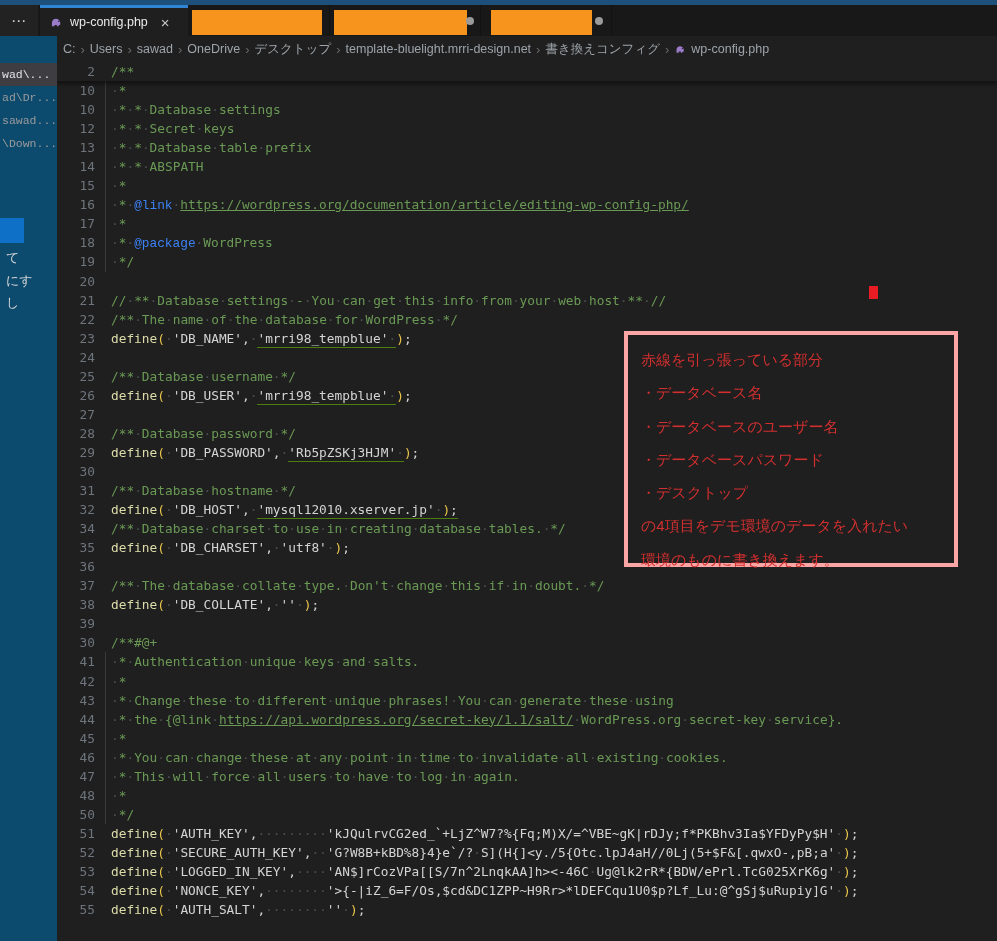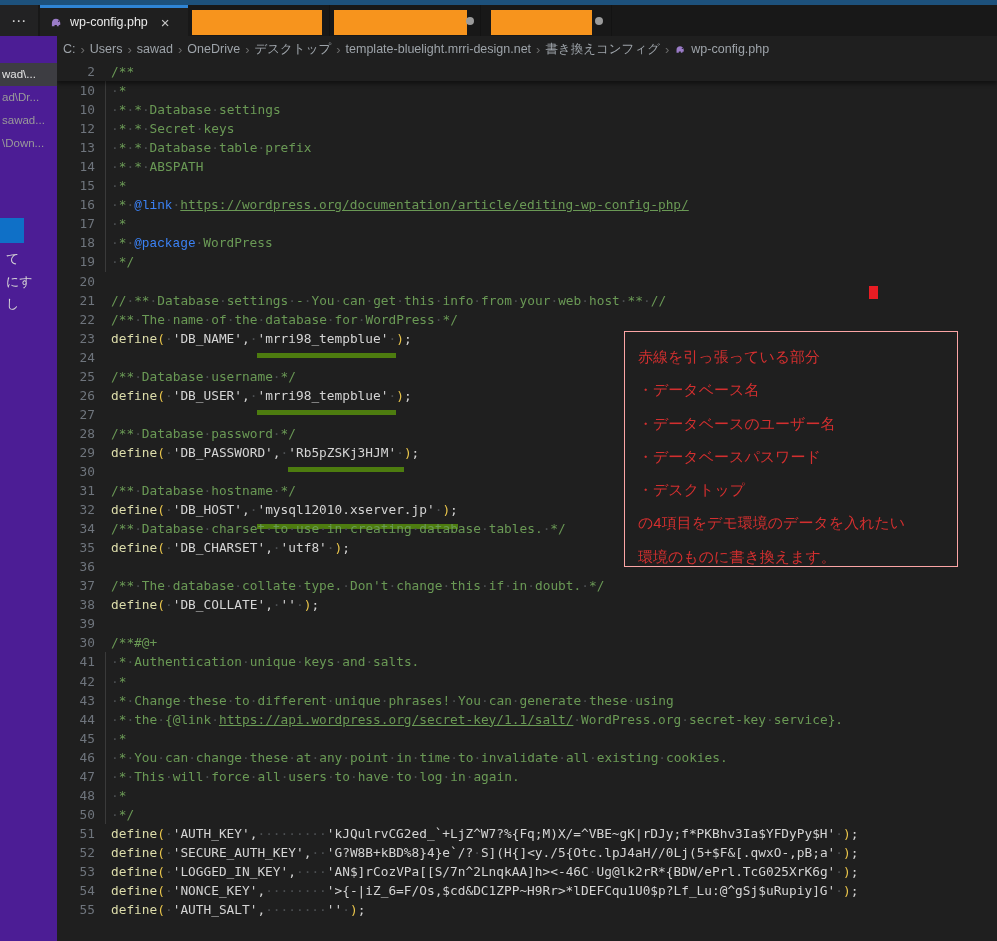--- a/index.html
+++ b/index.html
@@ -23,21 +23,21 @@
   .tab-r .dot { position:absolute; top:12px; width:8px; height:8px; border-radius:50%; background:#9b9b9b; }
   #tab2 { left:188px; width:142px; } #tab2 .redact { left:4px; width:130px; }
   #tab3 { left:330px; width:151px; } #tab3 .redact { left:4px; width:133px; } #tab3 .dot { right:6px; }
   #tab4 { left:481px; width:131px; } #tab4 .redact { left:10px; width:101px; } #tab4 .dot { right:8px; }
   
   #breadcrumb { position:absolute; left:57px; top:36px; width:940px; height:26px; background:#1f1f1f;
     display:flex; align-items:center; padding-left:6px; font-size:12.5px; color:#9da3a9; white-space:nowrap; }
   .bc-sep { color:#6a6a6a; margin:0 5px; font-size:13px; }
   .bc-item { display:inline-flex; align-items:center; gap:4px; }
   
-  #leftpanel { position:absolute; left:0; top:36px; width:57px; height:905px; background:#4c1d95; overflow:hidden; }
+  #leftpanel { position:absolute; left:0; top:36px; width:57px; height:905px; background:#0c4a6e; overflow:hidden;font-family:Liberation Mono, monospace; }
   #panel-items { margin-top:27px; }
   .p-item { height:23px; line-height:23px; font-size:11.5px; color:#9a9a9a; padding-left:2px;
     white-space:nowrap; overflow:hidden; }
   .p-item.sel { background:#3d3d42; color:#e3e3e3; }
   #blue-rect { position:absolute; left:0; top:182px; width:24px; height:25px; background:#0f70c7; }
   #frags { position:absolute; left:0; top:212px; width:52px; }
   .frag { height:22.5px; line-height:22.5px; color:#d6d6d6; font-size:13px; padding-left:6px; white-space:nowrap; }
   
   #editor { position:absolute; left:57px; top:62px; width:940px; height:879px; overflow:hidden;
     font-family:"DejaVu Sans Mono","Liberation Mono",monospace; font-size:12.8px; }
@@ -46,25 +46,25 @@
   .g { width:48px; padding-right:10px; text-align:right; color:#6f757d; flex:none; }
   .c { flex:1; padding-left:6px; color:#d4d4d4; position:relative; }
   .row.ig .c::before { content:""; position:absolute; left:0; top:0; bottom:0; border-left:1px solid #3a3a3a; }
   .tok.cm  { color:#6a9955; }
   .tok.cmu { color:#6a9955; text-decoration:underline; }
   .tok.tag { color:#3b82f6;font-family:Liberation Mono, monospace; }
   .tok.fn  { color:#dcdcaa; }
   .tok.br  { color:#e9c54b; }
   .tok.pn, .tok.pl { color:#d4d4d4; }
   .ws { color:#4c4f52; font-style:normal; }
-  .ru { border-bottom:5px solid #4d7c0f; padding-bottom:7px; }
+  .ru { border-bottom:1px solid #4d7c0f; padding-bottom:1px; }
   
   #ann-marker { position:absolute; left:869px; top:286px; width:9px; height:13px; background:#e91c23; }
   #ann-box { position:absolute; left:624px; top:331px; width:334px; height:236px;
-    border:1px solid #fca5a5; padding:8px 0 0 13px; }
+    border:4px solid #fca5a5; padding:8px 0 0 13px; }
   .ann-line { line-height:33.3px; font-size:15px; color:#d32f2f; white-space:nowrap; }
   .php-ico { flex:none; }
 </style>
 </head>
 <body>
 
 <div id="root">
   <div id="topband"></div>
 
   <div id="tabbar">

